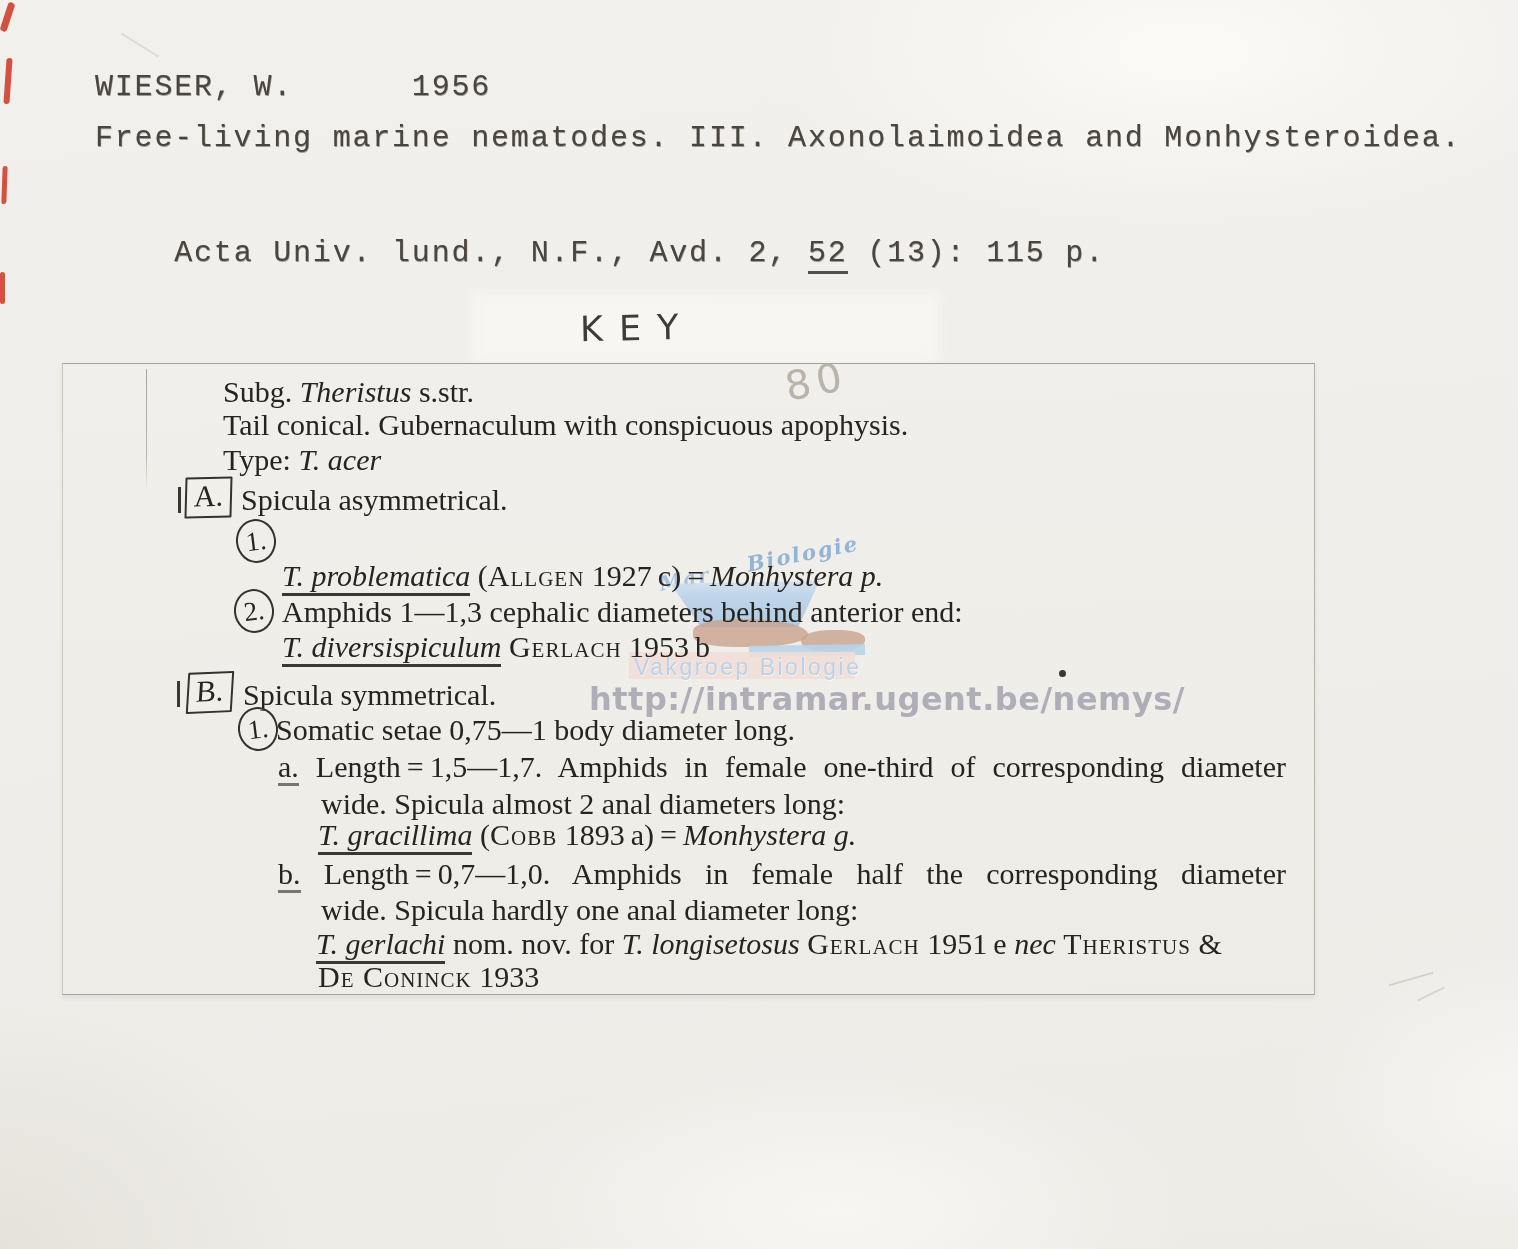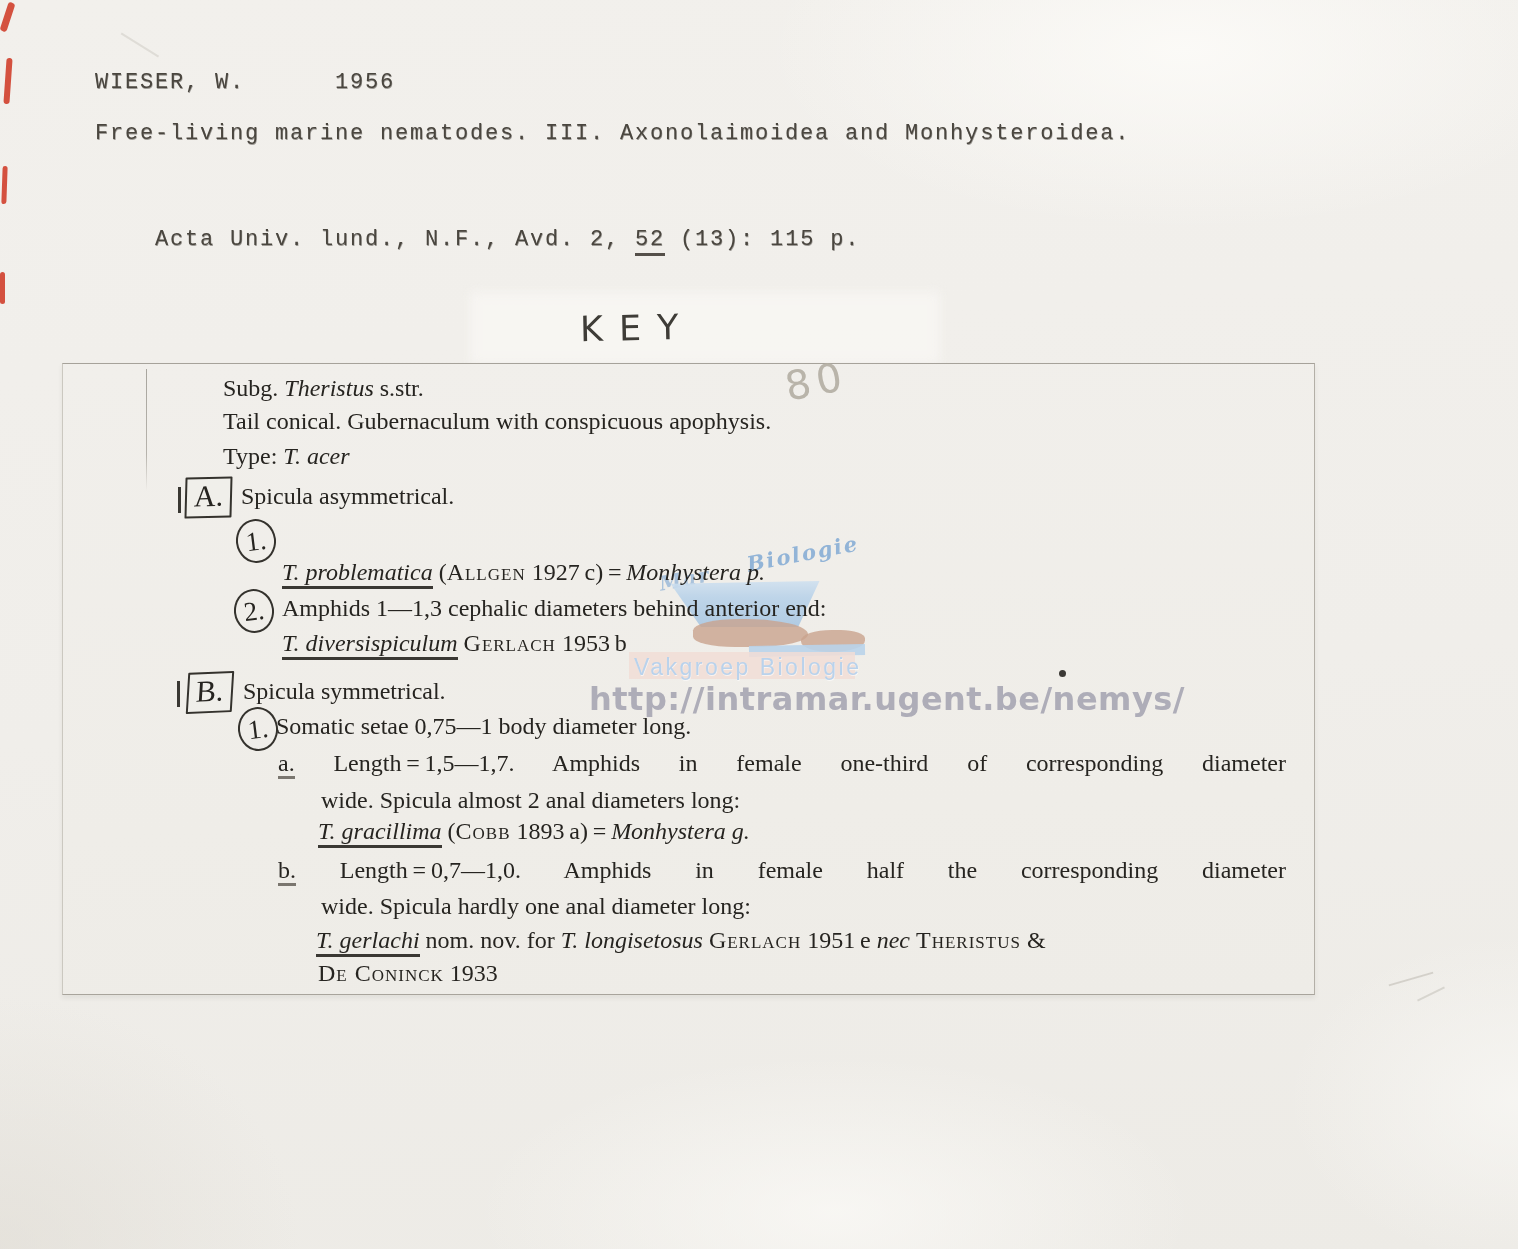--- a/index.html
+++ b/index.html
@@ -9,21 +9,21 @@
       radial-gradient(ellipse 700px 300px at 78% 4%, rgba(252,251,248,.9) 0%, rgba(252,251,248,0) 60%),
       radial-gradient(ellipse 600px 260px at 55% 97%, rgba(251,250,247,.75) 0%, rgba(251,250,247,0) 60%),
       radial-gradient(ellipse 500px 420px at 0% 100%, rgba(222,218,210,.55) 0%, rgba(222,218,210,0) 60%),
       radial-gradient(ellipse 420px 300px at 100% 88%, rgba(248,247,244,.8) 0%, rgba(248,247,244,0) 55%),
       linear-gradient(176deg,#f2f0ec 0%, #f0eeea 55%, #edebe6 100%);
     font-family:"Liberation Serif", serif;
   }
   
   .tw{
     position:absolute; font-family:"Liberation Mono","DejaVu Sans Mono",monospace;
-    font-size:22px; letter-spacing:1.8px; color:#4a463f; white-space:pre;
+    font-size:30px; letter-spacing:1.8px; color:#4a463f; white-space:pre;
     text-shadow:0.5px 0.7px 0.6px rgba(74,70,63,.5);
   }
   .tw .vol{border-bottom:3px solid #55504a; padding-bottom:1px;}
   
   .key-heading{
     position:absolute; left:580px; top:308px;
     font-family:"DejaVu Sans",sans-serif; font-size:35px; letter-spacing:16px;
     color:#3e3c37; transform:rotate(-1.2deg);
   }
   .key-band{position:absolute; left:470px; top:292px; width:470px; height:72px;
@@ -38,21 +38,21 @@
   .clipping{
     position:absolute; left:62px; top:363px; width:1251px; height:630px;
     background:linear-gradient(178deg,#f1efeb 0%, #efede8 70%, #eeece7 100%);
     border-top:1px solid #a6a29a; border-left:1px solid #cbc8c0;
     border-right:1px solid #b3afa7; border-bottom:1px solid #a8a49c;
     box-shadow:0 3px 5px rgba(70,64,54,.08);
   }
   .crease-v{position:absolute; left:83px; top:5px; width:1px; height:122px;
     background:linear-gradient(#8f8c84 0%, #a39f97 70%, rgba(163,159,151,0) 100%); opacity:.75;}
   .line{
-    position:absolute; font-family:"Liberation Serif", serif; font-size:24px;
+    position:absolute; font-family:"Liberation Serif", serif; font-size:30px;
     color:#262420; white-space:nowrap; line-height:1.12; z-index:3;
   }
   .just{white-space:normal; text-align:justify; text-align-last:justify; line-height:1.1;}
   .s-i{font-style:italic;}
   .s-sc{font-variant:small-caps; letter-spacing:1px;}
   .s-u{border-bottom:3px solid #3a3833; padding-bottom:1px;}
   .s-mu{border-bottom:3.5px solid rgba(92,88,80,.8); padding-bottom:0;}
   .hand-box{
     position:absolute; z-index:3; border:2.5px solid #34322d; border-radius:1px;
     font-family:"Liberation Serif",serif; font-size:30px; color:#262420;

